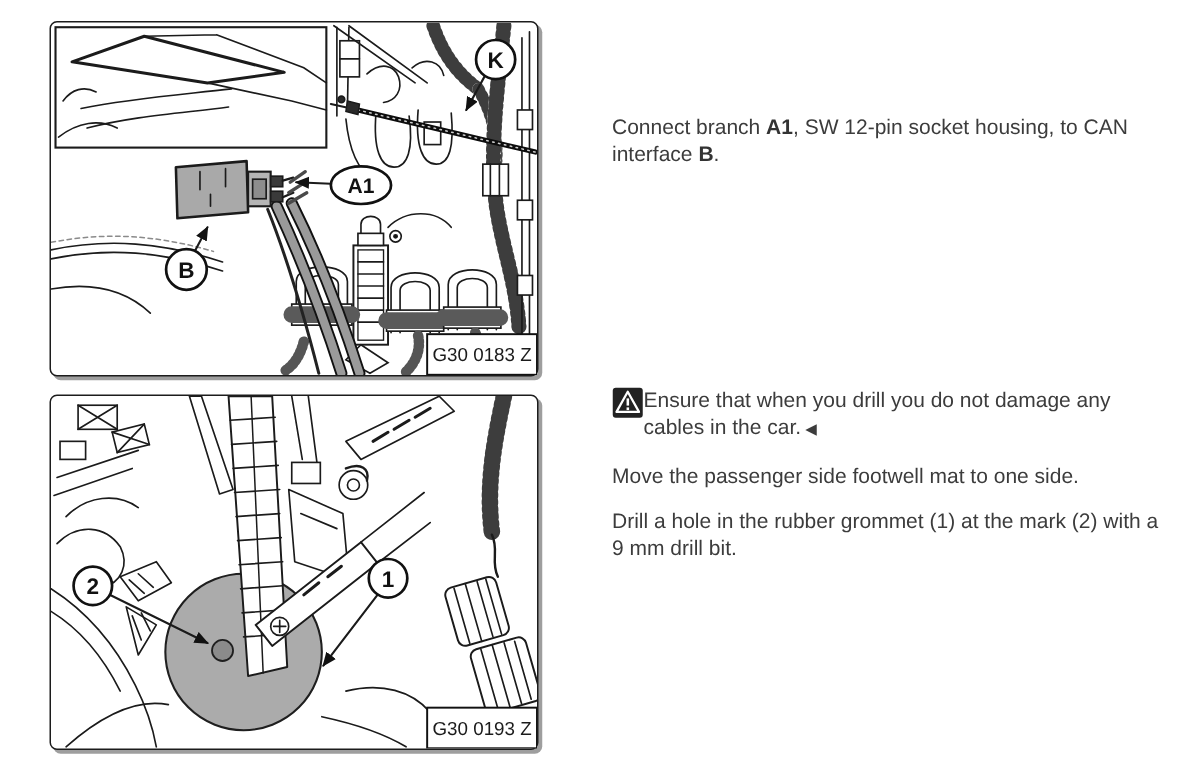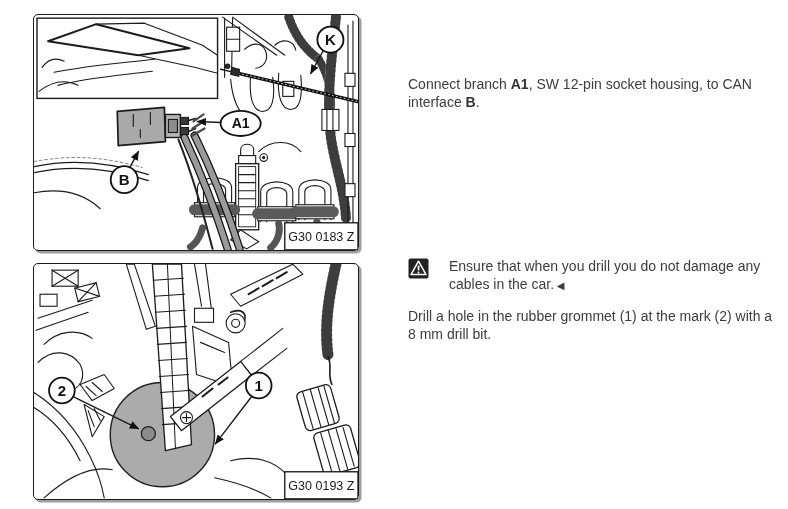--- a/index.html
+++ b/index.html
@@ -16,21 +16,21 @@
   #fig-bottom{left:33px;top:263px;width:326px;height:237px;}
   .figure svg{display:block;width:100%;height:100%;}
   .text-col{
     position:absolute;left:408px;width:366px;
     color:#3c3c3c;font-size:14px;line-height:18px;
   }
   #text-top{top:32px;margin-top:43px;}
   #text-bottom{top:257px;}
   .para{margin:0 0 12px 0;}
   .para b{font-weight:bold;color:#333;}
-  .para.warning{display:flex;gap:20px;align-items:flex-start;}
+  .para.warning{display:flex;gap:0;align-items:flex-start;}
   .warn-icon{flex:0 0 auto;width:21px;height:21px;margin-top:1px;}
   .eom{font-size:10px;letter-spacing:0;}
 </style>
 </head>
 <body>
 
 <div class="figure" id="fig-top">
   <svg viewBox="0 0 323 234" aria-hidden="true">
     <defs>
       <marker id="ah" markerWidth="11" markerHeight="9" refX="8.5" refY="4" orient="auto" markerUnits="userSpaceOnUse">
@@ -226,14 +226,15 @@
 <div class="text-col" id="text-bottom">
     <p class="para warning">
       <svg class="warn-icon" viewBox="0 0 21 21" aria-hidden="true">
     <rect x="0.5" y="0.5" width="20" height="20" rx="2" fill="#222222"></rect>
     <path d="M10.5 3.2 L18 16.6 H3 Z" fill="none" stroke="#ffffff" stroke-width="1.5" stroke-linejoin="round"></path>
     <rect x="9.7" y="7.6" width="1.7" height="4.8" fill="#ffffff"></rect>
     <rect x="9.7" y="13.6" width="1.7" height="1.8" fill="#ffffff"></rect>
   </svg>
       <span><span>Ensure that when you drill you do not damage any cables in the car.</span><span class="eom"> ◀</span></span>
     </p>
-    <p class="para"><span><span>Drill a hole in the rubber grommet (1) at the mark (2) with a 8 mm drill bit.</span></span></p>
+    <p class="para"><span><span>Move the passenger side footwell mat to one side.</span></span></p>
+    <p class="para"><span><span>Drill a hole in the rubber grommet (1) at the mark (2) with a 9 mm drill bit.</span></span></p>
   </div>
 
 </body></html>

